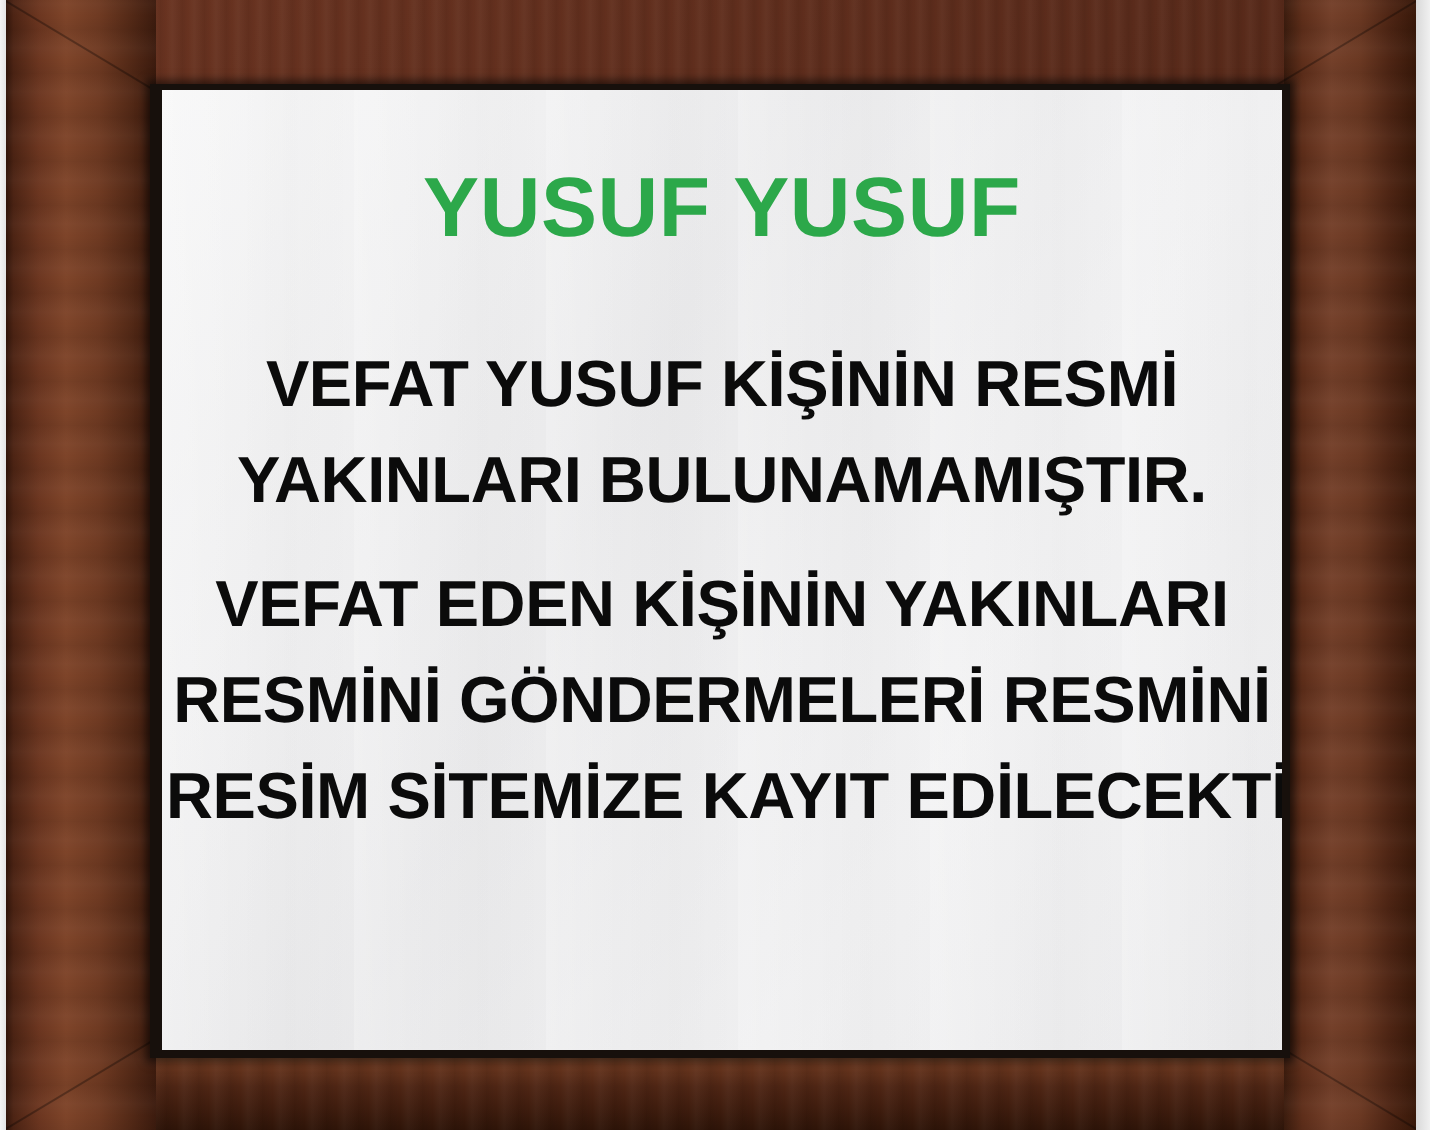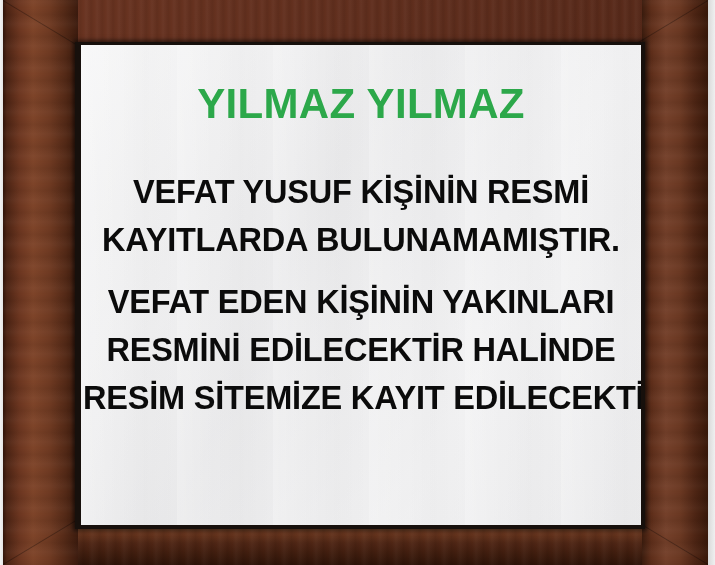--- a/index.html
+++ b/index.html
@@ -216,29 +216,29 @@
     <div class="mitre tl"></div>
     <div class="mitre tr"></div>
     <div class="mitre bl"></div>
     <div class="mitre br"></div>
 
     <div class="inner-lip"></div>
 
     <div class="mat">
       <div class="mat-inner">
 
-        <div class="deceased-name">YILMAZ YILMAZ</div>
+        <div class="deceased-name">YUSUF YUSUF</div>
 
         <div class="notice notice-1">
           <span class="nl">VEFAT YUSUF KİŞİNİN RESMİ</span>
-          <span class="nl">KAYITLARDA BULUNAMAMIŞTIR.</span>
+          <span class="nl">YAKINLARI BULUNAMAMIŞTIR.</span>
         </div>
 
         <div class="notice notice-2">
           <span class="nl">VEFAT EDEN KİŞİNİN YAKINLARI</span>
-          <span class="nl">RESMİNİ EDİLECEKTİR HALİNDE</span>
+          <span class="nl">RESMİNİ GÖNDERMELERİ RESMİNİ</span>
           <span class="nl">RESİM SİTEMİZE KAYIT EDİLECEKTİR.</span>
         </div>
 
       </div>
     </div>
   </div>
 </div>
 
 </body></html>

